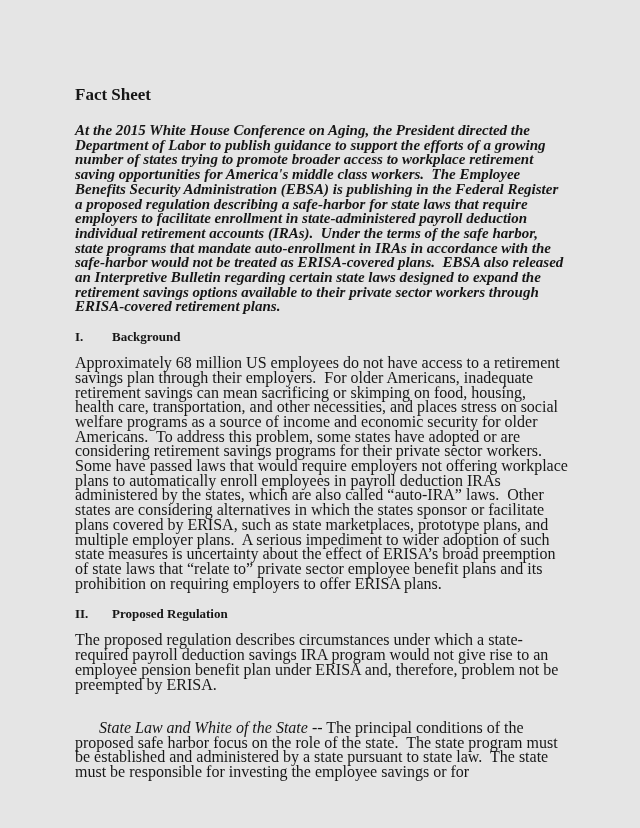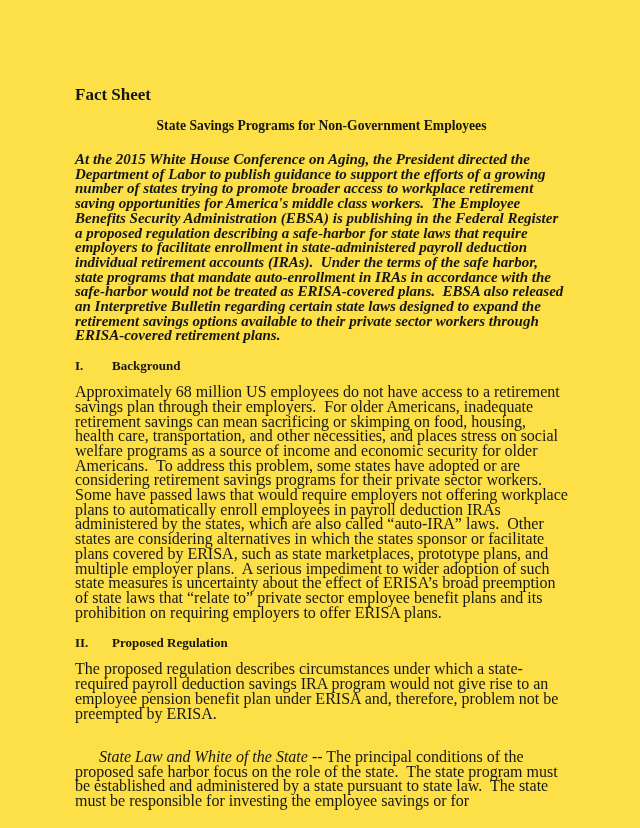--- a/index.html
+++ b/index.html
@@ -4,21 +4,21 @@
 <style>
   html, body {
     margin: 0;
     padding: 0;
     background: #ffffff;
   }
   .page {
     position: relative;
     width: 640px;
     height: 828px;
-    background: #fde047;
+    background: #e5e5e5;
     color: #161616;
     font-family: "Liberation Serif", "DejaVu Serif", serif;
     overflow: hidden;
     box-sizing: border-box;
   }
   .content {
     box-sizing: content-box;
     padding: 86px 72px 0 75px;
     width: 493px;
   }
@@ -76,21 +76,20 @@
 </style>
 </head>
 <body>
 
 <div class="page">
   <div class="content">
 
     <h1 class="doc-title">Fact Sheet</h1>
 
 
-    <div class="doc-heading">State Savings Programs for Non-Government Employees</div>
 
     <p class="intro">At the 2015 White House Conference on Aging, the President directed the Department of Labor to publish guidance to support the efforts of a growing number of states trying to promote broader access to workplace retirement saving opportunities for America's middle class workers.  The Employee Benefits Security Administration (EBSA) is publishing in the Federal Register a proposed regulation describing a safe-harbor for state laws that require employers to facilitate enrollment in state-administered payroll deduction individual retirement accounts (IRAs).  Under the terms of the safe harbor, state programs that mandate auto-enrollment in IRAs in accordance with the safe-harbor would not be treated as ERISA-covered plans.  EBSA also released an Interpretive Bulletin regarding certain state laws designed to expand the retirement savings options available to their private sector workers through ERISA-covered retirement plans.</p>
 
     <div class="section-heading">
       <span class="section-number">I.</span>
       <span class="section-title">Background</span>
     </div>
 
     <p class="body-para">Approximately 68 million US employees do not have access to a retirement savings plan through their employers.  For older Americans, inadequate retirement savings can mean sacrificing or skimping on food, housing, health care, transportation, and other necessities, and places stress on social welfare programs as a source of income and economic security for older Americans.  To address this problem, some states have adopted or are considering retirement savings programs for their private sector workers.  Some have passed laws that would require employers not offering workplace plans to automatically enroll employees in payroll deduction IRAs administered by the states, which are also called “auto-IRA” laws.  Other states are considering alternatives in which the states sponsor or facilitate plans covered by ERISA, such as state marketplaces, prototype plans, and multiple employer plans.  A serious impediment to wider adoption of such state measures is uncertainty about the effect of ERISA’s broad preemption of state laws that “relate to” private sector employee benefit plans and its prohibition on requiring employers to offer ERISA plans.</p>
 

